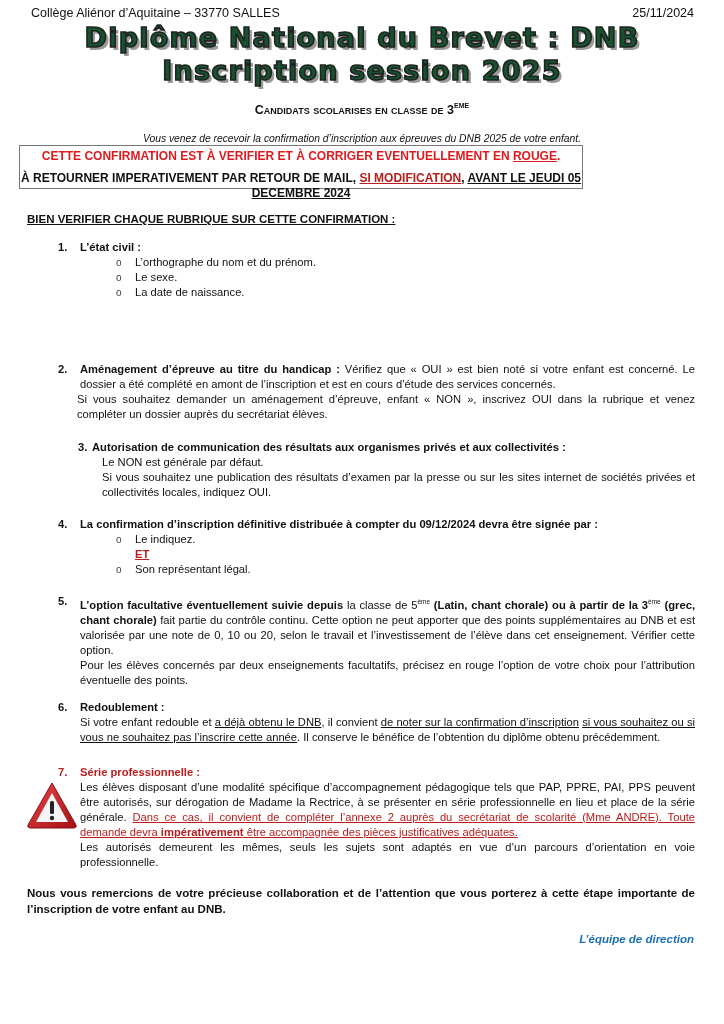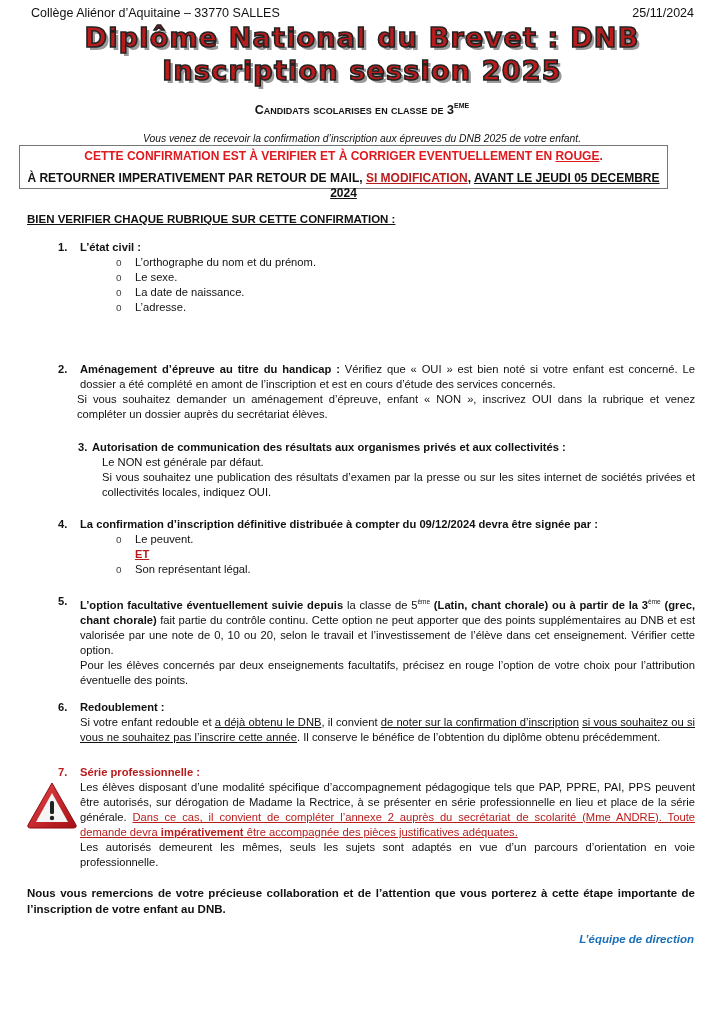--- a/index.html
+++ b/index.html
@@ -8,34 +8,34 @@
     font-family: "Liberation Sans", sans-serif; color: #111;
     font-size: 11.2px; line-height: 15px;
   }
   .abs { position: absolute; }
   .top-left { left: 31px; top: 6px; font-size: 12.5px; }
   .top-right { right: 30px; top: 6px; font-size: 12.5px; }
   .title-line {
     position: absolute; left: 0; width: 724px; text-align: center;
     font-family: "DejaVu Sans", sans-serif; font-weight: bold;
     font-size: 27px; letter-spacing: 1.2px;
-    color: #b91c1c;
+    color: #14532d;
     -webkit-text-stroke: 1.6px #222;
     text-shadow: 3px 3px 0 #9a9a9a;
   }
   .t1 { top: 30px; }
   .t2 { top: 63px; }
   .subtitle {
     position: absolute; left: 0; width: 724px; text-align: center; top: 98px;
     font-weight: bold; font-size: 12.5px; font-variant: small-caps;
   }
   .subtitle sup { font-size: 7px; vertical-align: 6px; }
   .intro { position: absolute; left: 0; width: 724px; text-align: center; top: 131px; font-style: italic; font-size: 10.3px; }
   .box {
-    position: absolute; left: 19px; top: 145px; width: 649px; height: 44px;
+    position: absolute; left: 19px; top: 145px; width: 564px; height: 44px;
     border: 1px solid #777; box-sizing: border-box;
   }
   .box-l1 { position: absolute; left: 0; right: 0; top: 3px; text-align: center; color: #e0191e; font-weight: bold; font-size: 12px; }
   .box-l2 { position: absolute; left: 0; right: 0; top: 25px; text-align: center; font-weight: bold; font-size: 12px; }
   .u { text-decoration: underline; }
   .red { color: #b91c1c; }
   .check-head { position: absolute; left: 27px; top: 212px; font-weight: bold; font-size: 11.5px; text-decoration: underline; }
   .sec { position: absolute; left: 80px; width: 615px; text-align: justify; }
   .num { position: absolute; left: -22px; font-weight: bold; }
   .b { font-weight: bold; }
@@ -75,43 +75,40 @@
     <div class="b">L’état civil :</div>
     <div class="bul">
         <span class="btxt">L’orthographe du nom et du prénom.</span>
       </div>
     <div class="bul">
         <span class="btxt">Le sexe.</span>
       </div>
     <div class="bul">
         <span class="btxt">La date de naissance.</span>
       </div>
-    <div class="bul">
-        <span class="btxt">L’adresse.</span>
-      </div>
   </div>
 
   <div class="sec" style="top:362px;">
     <span class="num">2.</span>
     <div style="text-align:justify;"><span class="b">Aménagement d’épreuve au titre du handicap :</span><span> Vérifiez que « OUI » est bien noté si votre enfant est concerné. Le dossier a été complété en amont de l’inscription et est en cours d’étude des services concernés.</span></div>
     <div style="margin-left:-3px;text-align:justify;">Si vous souhaitez demander un aménagement d’épreuve, enfant « NON », inscrivez OUI dans la rubrique et venez compléter un dossier auprès du secrétariat élèves.</div>
   </div>
 
   <div class="sec" style="top:440px;left:80px;">
     <span class="num" style="left:-2px;">3.</span>
     <div class="b" style="padding-left:12px;">Autorisation de communication des résultats aux organismes privés et aux collectivités :</div>
     <div style="padding-left:22px;">Le NON est générale par défaut.</div>
     <div style="padding-left:22px;text-align:justify;">Si vous souhaitez une publication des résultats d’examen par la presse ou sur les sites internet de sociétés privées et collectivités locales, indiquez OUI.</div>
   </div>
 
   <div class="sec" style="top:517px;">
     <span class="num">4.</span>
     <div class="b">La confirmation d’inscription définitive distribuée à compter du 09/12/2024 devra être signée par :</div>
     <div class="bul">
-        <span class="btxt">Le peuvent.</span>
+        <span class="btxt">Le indiquez.</span>
       </div>
     <div style="padding-left:55px;"><span class="b red u">ET</span></div>
     <div class="bul">
         <span class="btxt">Son représentant légal.</span>
       </div>
   </div>
 
   <div class="sec" style="top:594px;">
     <span class="num">5.</span>
     <div style="text-align:justify;"><span class="b">L’option facultative éventuellement suivie depuis</span><span> la classe de 5</span><sup class="s">ème</sup><span class="b"> (Latin, chant chorale) ou à partir de la 3</span><sup class="s">ème</sup><span class="b"> (grec, chant chorale)</span><span> fait partie du contrôle continu. Cette option ne peut apporter que des points supplémentaires au DNB et est valorisée par une note de 0, 10 ou 20, selon le travail et l’investissement de l’élève dans cet enseignement. Vérifier cette option.</span></div>

